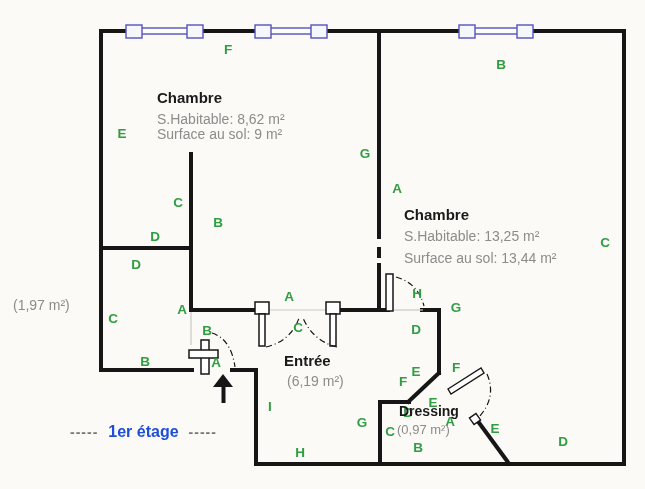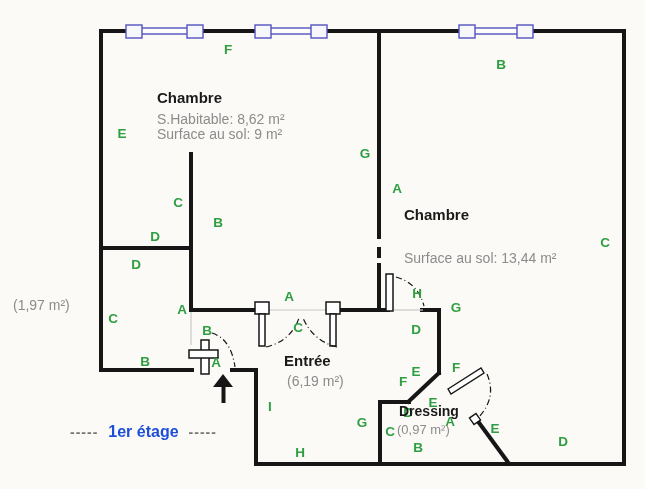--- a/index.html
+++ b/index.html
@@ -96,20 +96,21 @@
       <polygon points="223,374 233,387 213,387" fill="#161616"></polygon>
       <rect x="221.5" y="386" width="4" height="17" fill="#161616"></rect>
     </g>
   </svg>
 
   <div class="room-title" style="left:157px;top:89px;">Chambre</div>
   <div class="room-meas" style="left:157px;top:111px;">S.Habitable: 8,62 m²</div>
   <div class="room-meas" style="left:157px;top:126px;text-align:right;">Surface au sol: 9 m²</div>
 
   <div class="room-title" style="left:404px;top:206px;">Chambre</div>
+  <div class="room-meas" style="left:404px;top:228px;">S.Habitable: 13,25 m²</div>
   <div class="room-meas" style="left:404px;top:250px;">Surface au sol: 13,44 m²</div>
 
   <div class="room-meas" style="left:13px;top:297px;">(1,97 m²)</div>
 
   <div class="room-title" style="left:284px;top:352px;">Entrée</div>
   <div class="room-meas" style="left:287px;top:373px;">(6,19 m²)</div>
 
   <div class="room-title small-title" style="left:399px;top:403px;">Dressing</div>
   <div class="room-meas small-meas" style="left:397px;top:422px;">(0,97 m²)</div>
 

